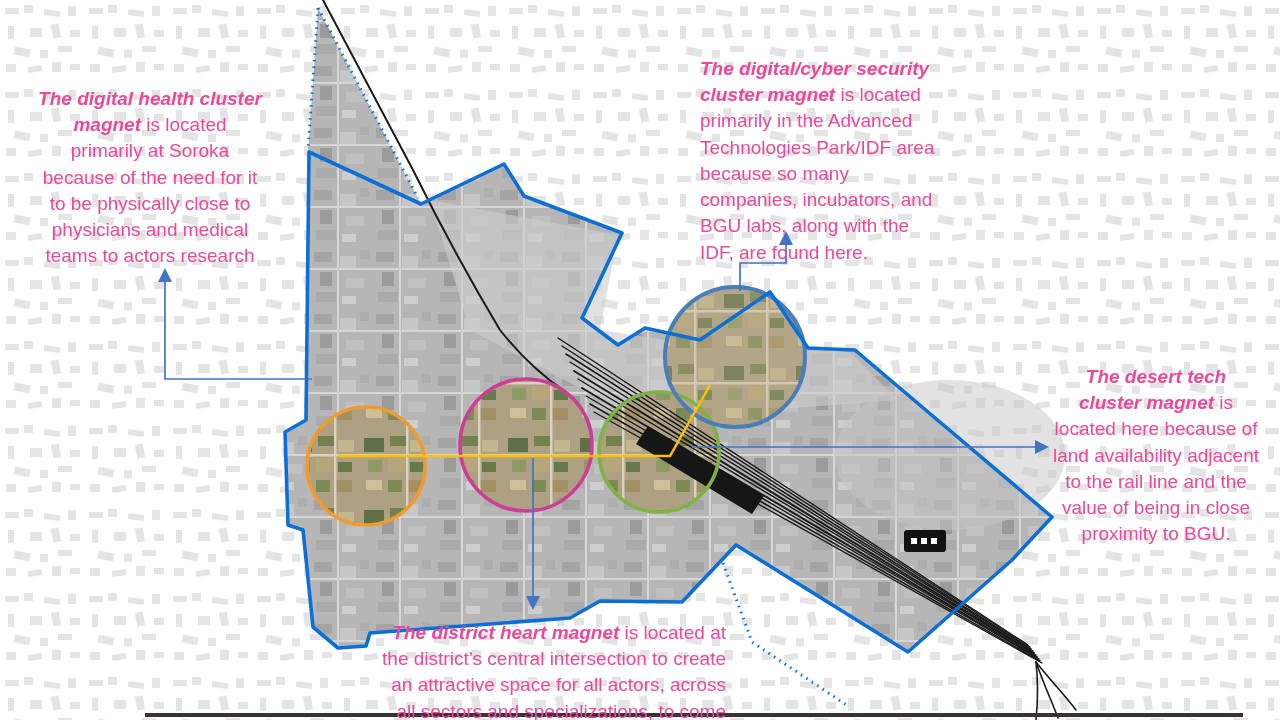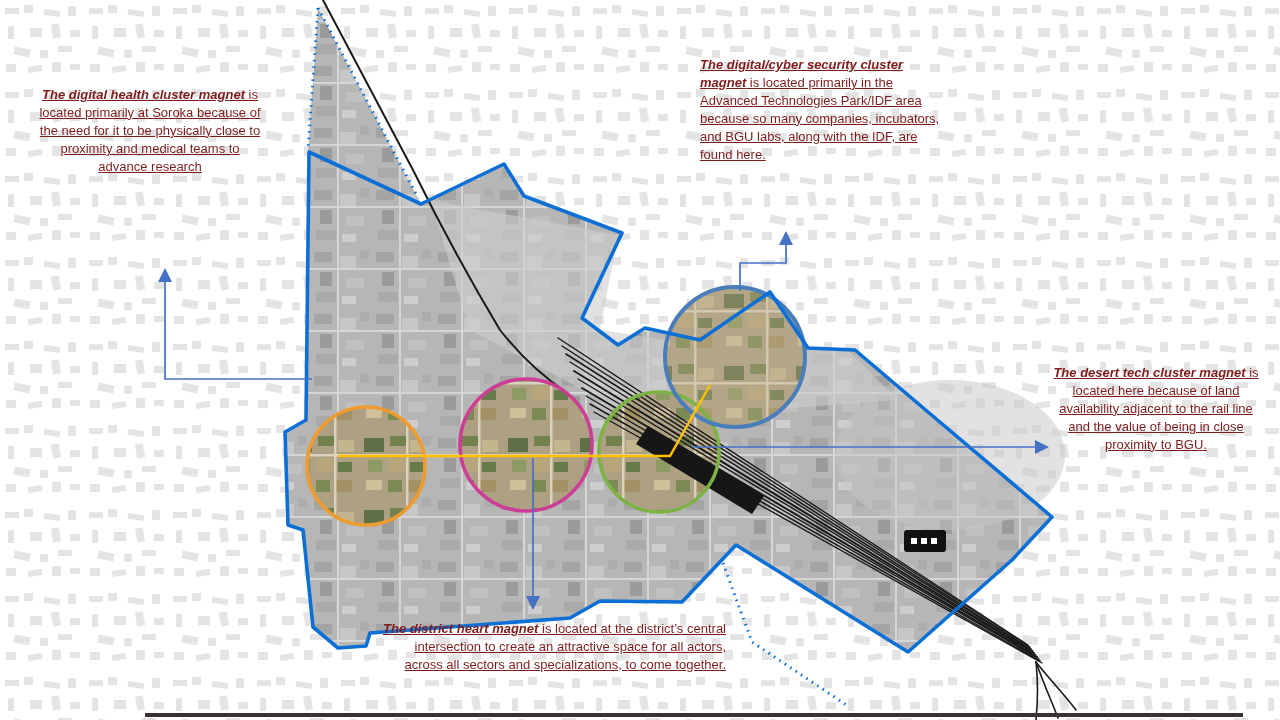--- a/index.html
+++ b/index.html
@@ -2,21 +2,21 @@
 <html><head>
 <meta charset="utf-8">
 <style>
   html,body{margin:0;padding:0;background:#fff;}
   .stage{
     position:relative;width:1280px;height:720px;overflow:hidden;background:#fff;
     font-family:"Liberation Sans",sans-serif;color:#1a1a1a;
   }
   .map-svg{position:absolute;left:0;top:0;}
   .annotation{
-    position:absolute;font-size:13px;line-height:1.38;color:#7f1d1d;text-decoration:underline;
+    position:absolute;font-size:19px;line-height:1.38;color:#ec4899;
   }
   .annotation .lead{font-weight:700;font-style:italic;}
   .ann-health{left:36px;top:86px;width:228px;text-align:center;}
   .ann-cyber{left:700px;top:56px;width:240px;text-align:left;}
   .ann-desert{left:1052px;top:364px;width:208px;text-align:center;}
   .ann-heart{left:378px;top:620px;width:348px;text-align:right;}
 </style>
 </head>
 <body>
 
@@ -157,21 +157,21 @@
       <polygon points="165,268 158,282 172,282" fill="#4472C4"></polygon>
       <polygon points="786,231 779,245 793,245" fill="#4472C4"></polygon>
       <polygon points="1049,447 1035,440 1035,454" fill="#4472C4"></polygon>
       <polygon points="533,610 526,596 540,596" fill="#4472C4"></polygon>
     </g>
 
     <rect x="145" y="713" width="1098" height="4" fill="#3B3134"></rect>
   </svg>
 
   <div class="annotation ann-health">
-    <span class="lead">The digital health cluster magnet</span><span> is located primarily at Soroka because of the need for it to be physically close to proximity and medical teams to advance research</span>
+    <span class="lead">The digital health cluster magnet</span><span> is located primarily at Soroka because of the need for it to be physically close to physicians and medical teams to actors research</span>
   </div>
 
   <div class="annotation ann-cyber">
     <span class="lead">The digital/cyber security cluster magnet</span><span> is located primarily in the Advanced Technologies Park/IDF area because so many companies, incubators, and BGU labs, along with the IDF, are found here.</span>
   </div>
 
   <div class="annotation ann-desert">
     <span class="lead">The desert tech cluster magnet</span><span> is located here because of land availability adjacent to the rail line and the value of being in close proximity to BGU.</span>
   </div>
 

